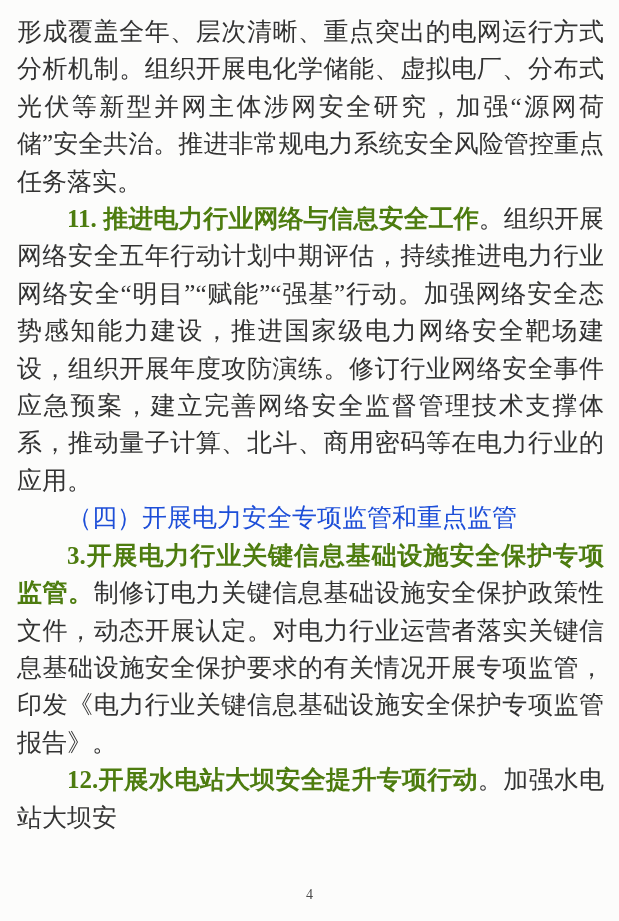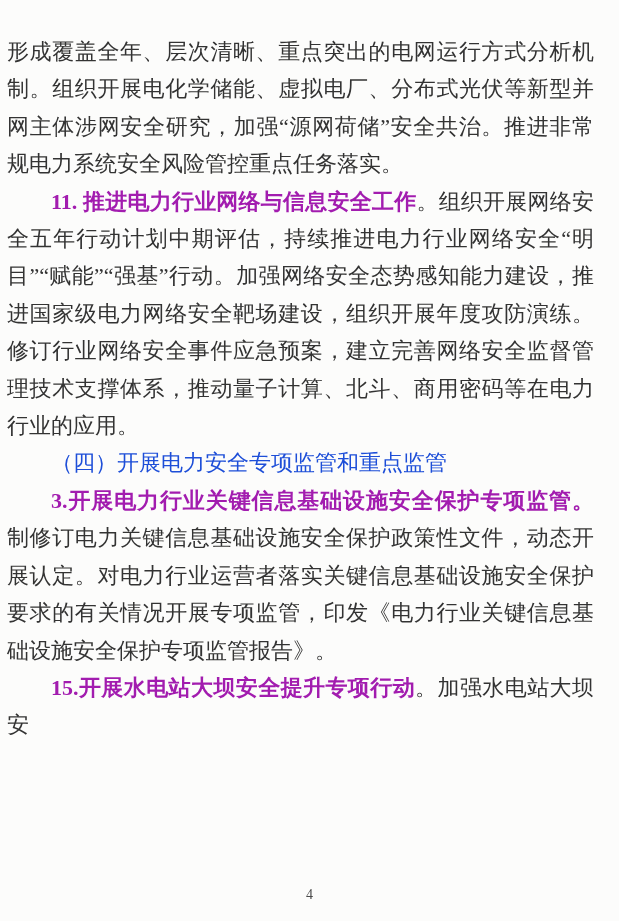--- a/index.html
+++ b/index.html
@@ -11,39 +11,38 @@
     height: 921px;
     background: #fcfcfb;
     color: #2f2f2f;
     font-family: "Liberation Serif", "DejaVu Serif", serif;
     position: relative;
     overflow: hidden;
   }
   .doc-body {
     position: absolute;
     top: 13px;
-    left: 7px;
+    left: 17px;
     width: 587px;
-    font-size: 22px;
+    font-size: 25px;
     line-height: 37.4px;
     text-align: justify;
     text-justify: inter-ideograph;
-    margin-top: 20px;
   }
   .para {
     margin: 0;
     padding: 0;
     text-justify: inter-character;
   }
   .para.indent {
     text-indent: 2em;
   }
   .hd {
     font-weight: 700;
-    color: #a21caf;
+    color: #4d7c0f;
   }
   .body-run {
     color: #333333;
   }
   .kai .body-run {
     color: #1d4ed8;
   }
   .page-footer {
     position: absolute;
     left: 0;
@@ -64,19 +63,19 @@
 
   <p class="para"><span class="body-run">形成覆盖全年、层次清晰、重点突出的电网运行方式分析机制。组织开展电化学储能、虚拟电厂、分布式光伏等新型并网主体涉网安全研究，加强“源网荷储”安全共治。推进非常规电力系统安全风险管控重点任务落实。</span></p>
 
   <p class="para indent"><span class="hd">11. 推进电力行业网络与信息安全工作</span><span class="body-run">。组织开展网络安全五年行动计划中期评估，持续推进电力行业网络安全“明目”“赋能”“强基”行动。加强网络安全态势感知能力建设，推进国家级电力网络安全靶场建设，组织开展年度攻防演练。修订行业网络安全事件应急预案，建立完善网络安全监督管理技术支撑体系，推动量子计算、北斗、商用密码等在电力行业的应用。</span></p>
 
   <p class="para indent kai"><span class="body-run">（四）开展电力安全专项监管和重点监管</span></p>
 
 
   <p class="para indent"><span class="hd">3.开展电力行业关键信息基础设施安全保护专项监管。</span><span class="body-run">制修订电力关键信息基础设施安全保护政策性文件，动态开展认定。对电力行业运营者落实关键信息基础设施安全保护要求的有关情况开展专项监管，印发《电力行业关键信息基础设施安全保护专项监管报告》。</span></p>
 
-  <p class="para indent"><span class="hd">15.开展水电站大坝安全提升专项行动</span><span class="body-run">。加强水电站大坝安</span></p>
+  <p class="para indent"><span class="hd">12.开展水电站大坝安全提升专项行动</span><span class="body-run">。加强水电站大坝安</span></p>
 
 </div>
 
 <div class="page-footer">
   <span class="page-number">4</span>
 </div>
 
 </body></html>

